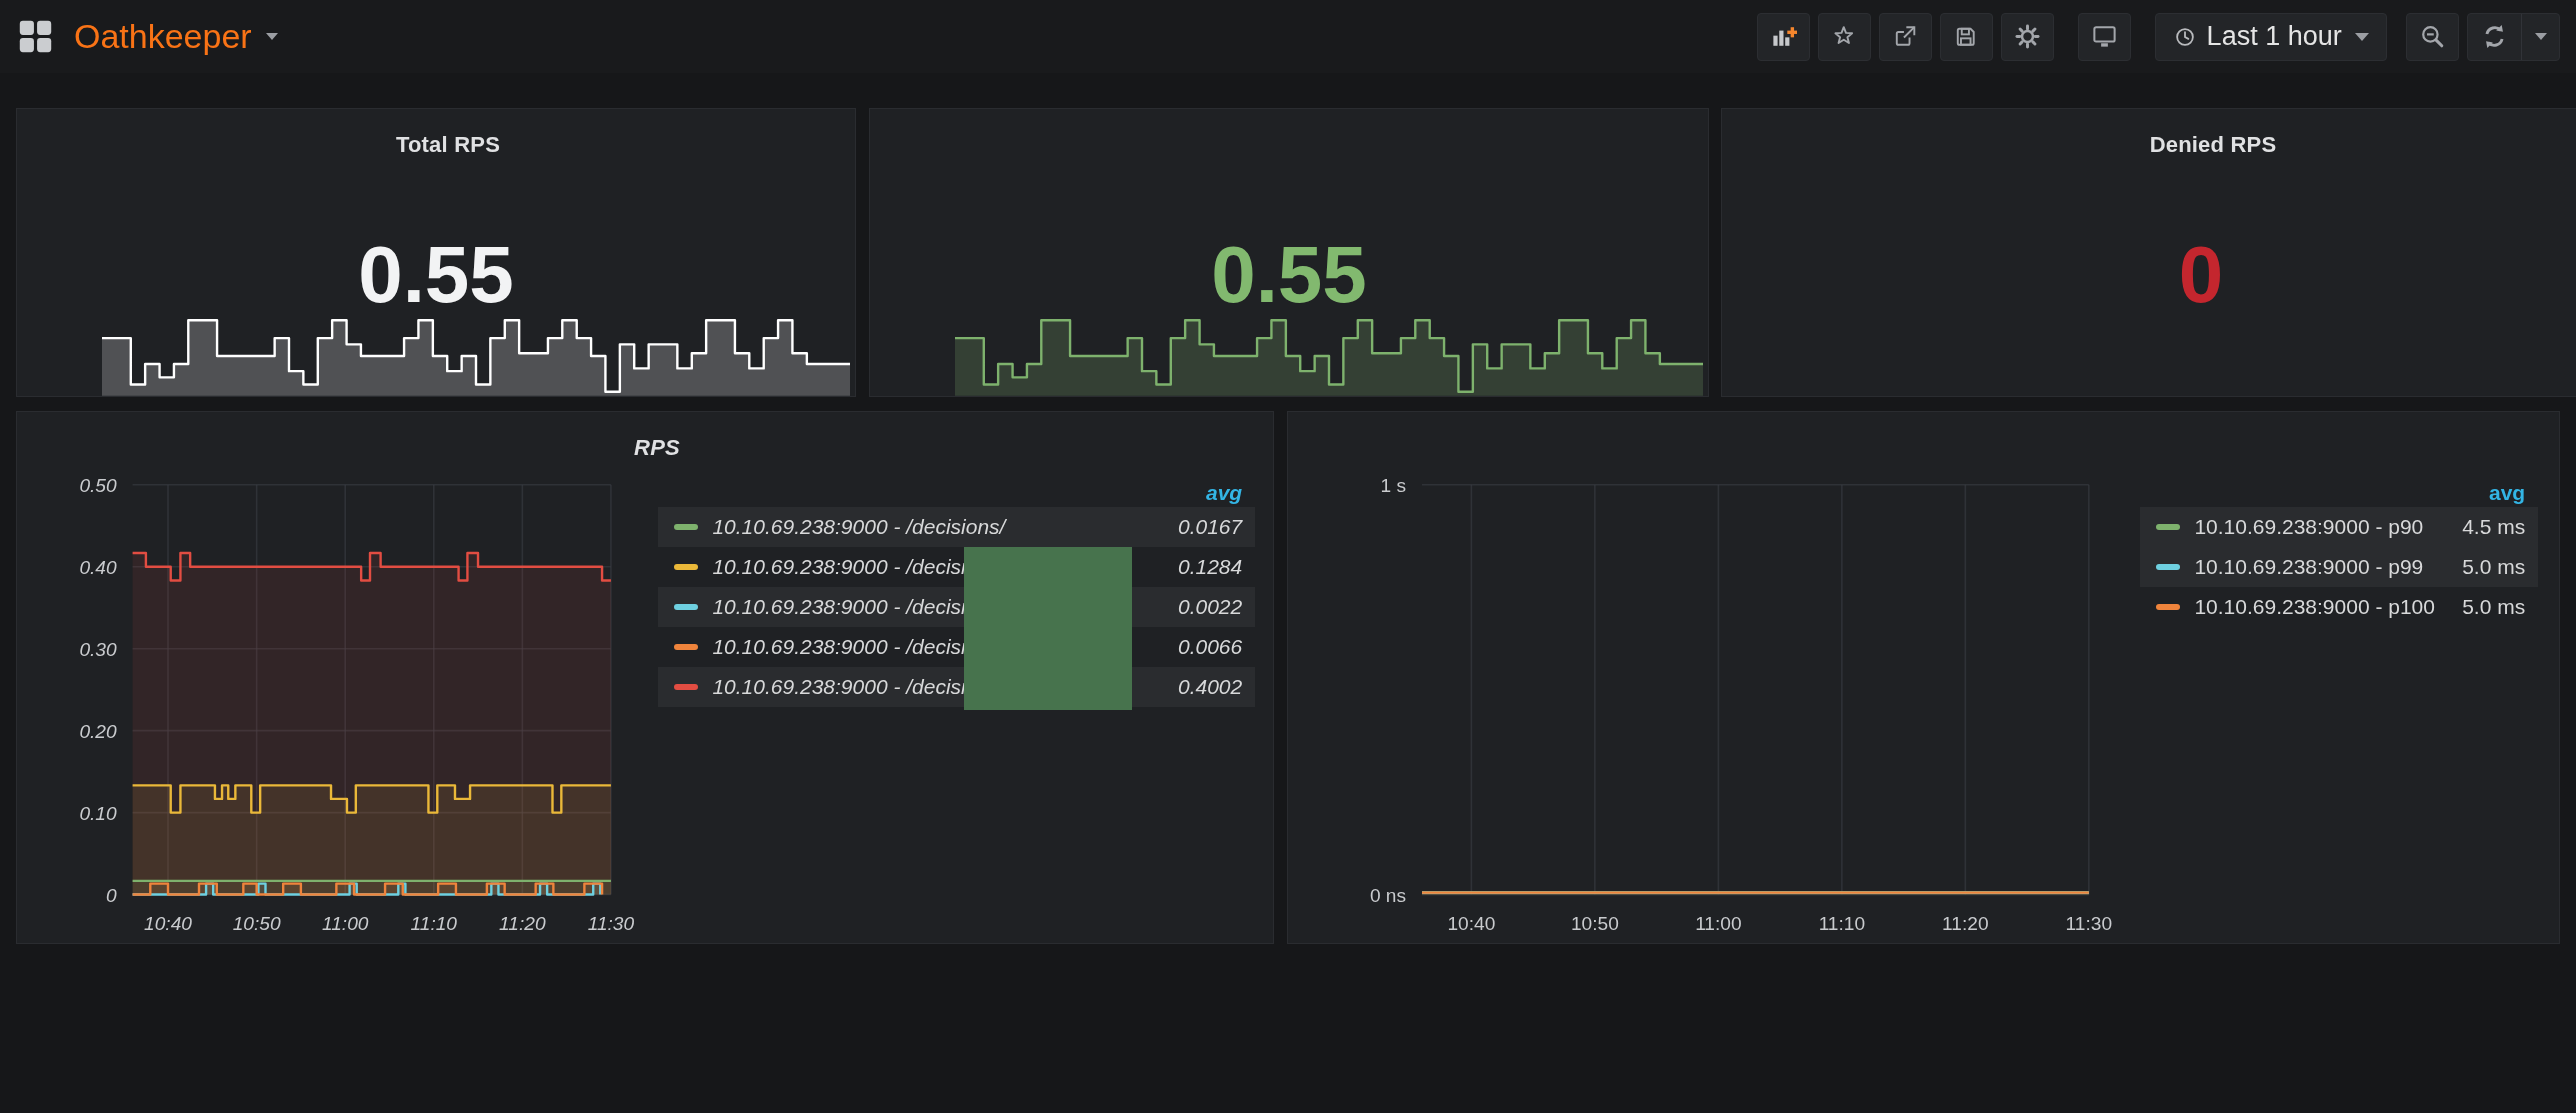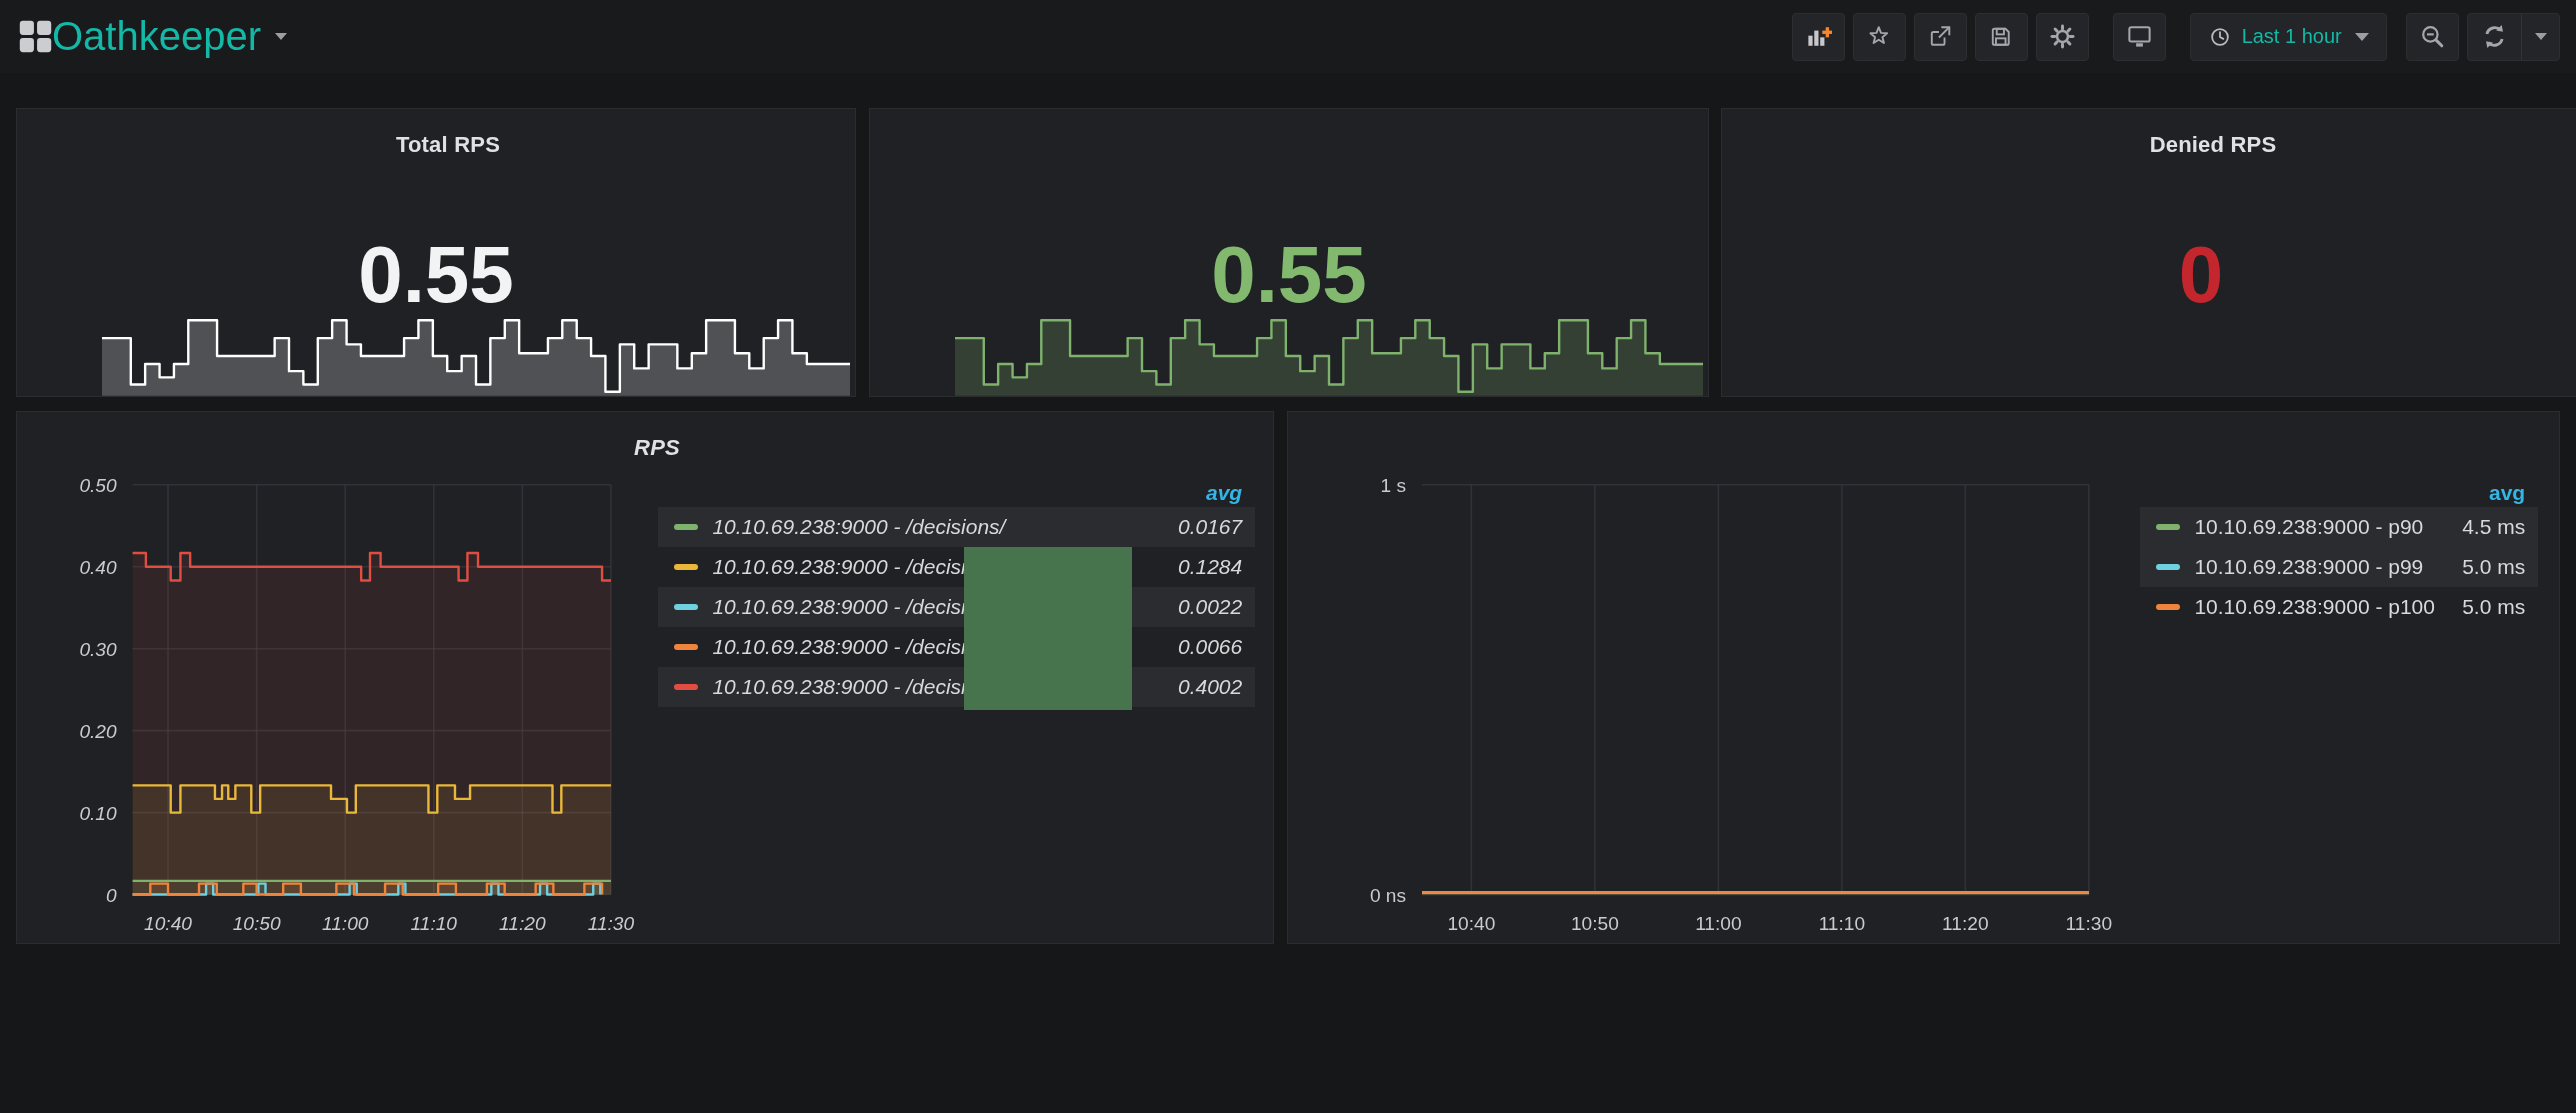--- a/index.html
+++ b/index.html
@@ -5,31 +5,31 @@
   html,body{margin:0;padding:0;}
   body{
     width:2576px;height:1113px;position:relative;overflow:hidden;
     background:#161719;
     font-family:"Liberation Sans","DejaVu Sans",sans-serif;
     color:#d8d9da;
   }
   
   .navbar{position:absolute;top:0;left:0;right:0;height:73px;display:flex;align-items:center;padding:0 16px 0 19px;background:#191a1c;}
   .nav-left{display:flex;align-items:center;}
-  .dash-title{font-size:40px;color:#14b8a6;font-weight:400;}
+  .dash-title{margin-left:22px;font-size:34px;color:#f97316;font-weight:400;}
   .title-caret{margin-left:14.4px;}
   .nav-right{margin-left:auto;display:flex;align-items:center;}
   .nav-btn{
     height:46px;min-width:51px;margin-left:8px;
     background:#232528;border:0.8px solid #2c2e32;border-radius:4px;
     display:flex;align-items:center;justify-content:center;cursor:pointer;
   }
   .nav-btn.sep{margin-left:24px;}
   .time-btn{padding:0 17.5px;}
-  .time-label{font-size:20px;color:#14b8a6;margin:0 12.8px 0 9.6px;white-space:nowrap;}
+  .time-label{font-size:27px;color:#e5e5e5;margin:0 12.8px 0 9.6px;white-space:nowrap;}
   .split-caret{width:37px;height:46px;display:flex;align-items:center;justify-content:center;border-left:0.8px solid #313338;}
   .refresh-split{display:flex;align-items:stretch;padding:0;min-width:0;}
   .refresh-main{width:53px;display:flex;align-items:center;justify-content:center;}
   .caret{width:0;height:0;border-left:7.2px solid transparent;border-right:7.2px solid transparent;border-top:8px solid #9b9ea3;}
   
   .panel{position:absolute;background:#1f2124;border:0.8px solid #2a2c30;box-sizing:border-box;}
   .panel-title{
     position:absolute;top:11px;left:0;width:100%;text-align:center;margin:12px;
     font-size:22px;font-weight:700;color:#e0e1e3;letter-spacing:0.2px;cursor:pointer;
   }

